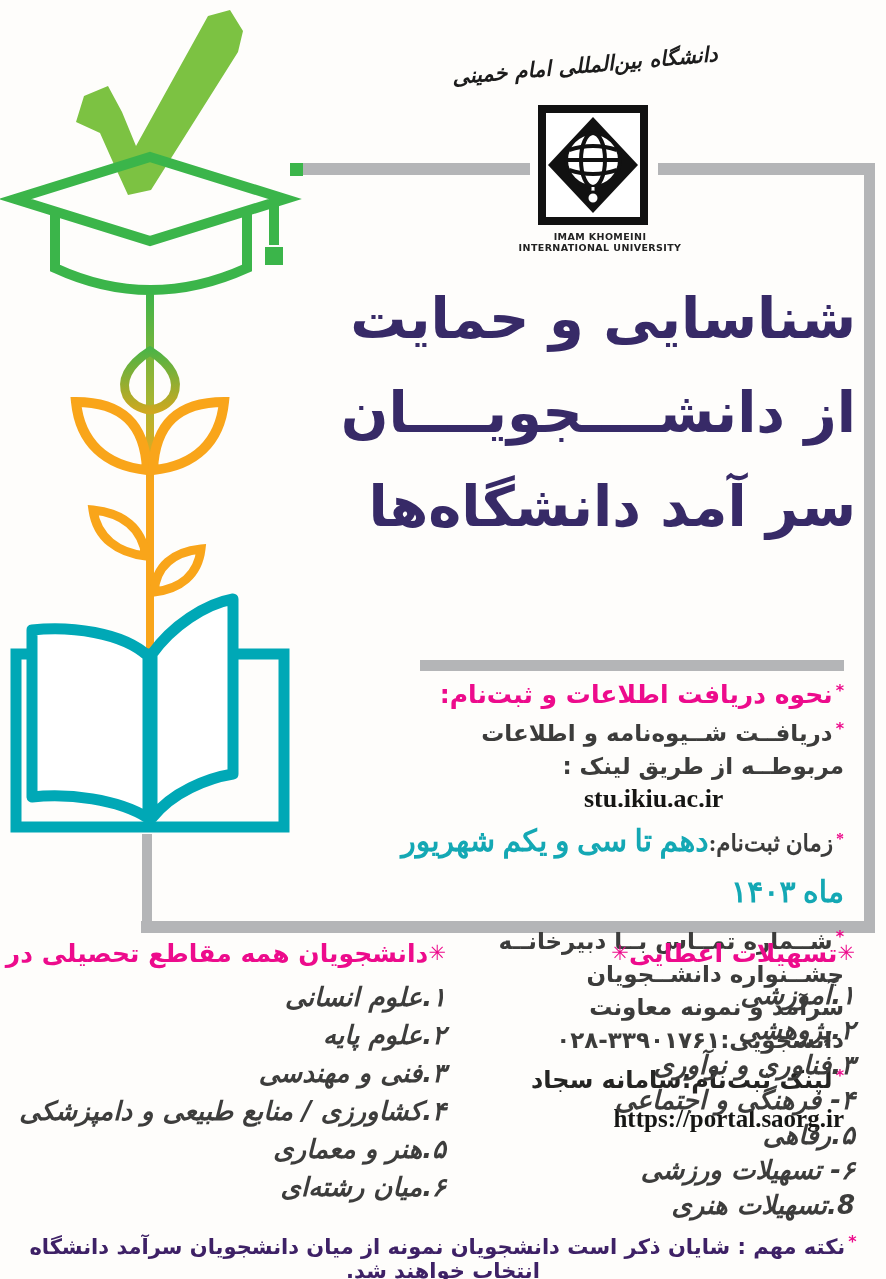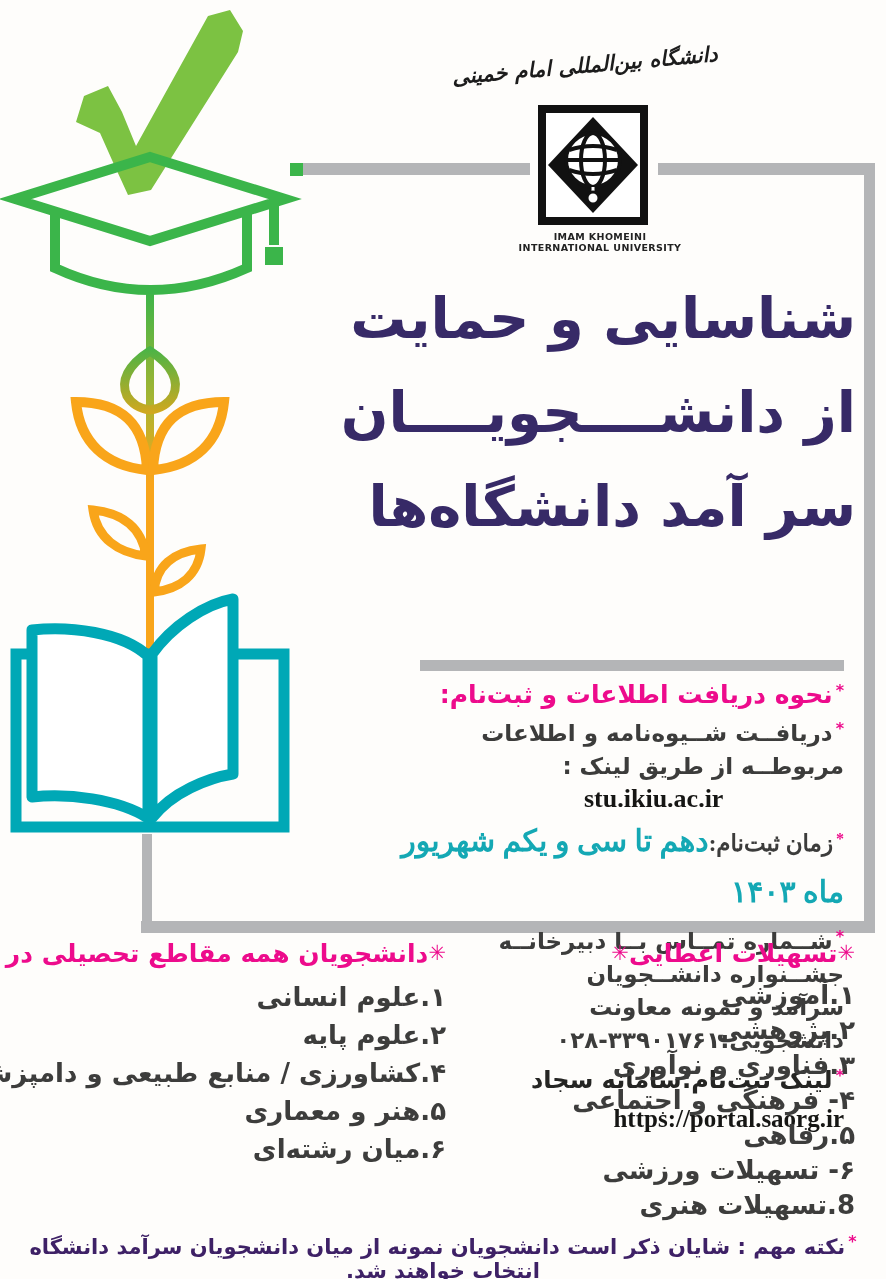--- a/index.html
+++ b/index.html
@@ -46,21 +46,21 @@
   .time-value{color:#14a8b4;font-size:30px;font-weight:bold;}
   .reg-row{line-height:36px;margin-top:1px;}
   .reg-label{color:#252523;font-size:24px;font-weight:bold;}
   .reg-link{font-size:25px;}
   
   .col{position:absolute;top:936px;direction:rtl;text-align:right;}
   .col-right{right:31px;}
   .col-left{right:440px;width:420px;}
   .col-header{color:#ed0b8c;font-weight:bold;font-size:25px;line-height:34px;white-space:nowrap;}
   .hstar{font-size:21px;vertical-align:2px;}
-  .col ul{list-style:none;margin:7px 0 0 0;padding:0;}
+  .col ul{list-style:none;margin:7px 0 0 0;padding:0;font-style:italic;}
   .col-right ul li{font-size:26px;font-weight:bold;color:#3d3d3c;line-height:35px;}
   .col-left ul li{font-size:26px;font-weight:bold;color:#3d3d3c;line-height:38px;white-space:nowrap;}
   
   .footnote{
     position:absolute;left:0;top:1232px;width:100%;text-align:center;direction:rtl;
     font-size:21px;font-weight:bold;color:#3e2166;
   }
 </style>
 </head>
 <body>
@@ -184,20 +184,21 @@
     </ul>
   </div>
 
   <div class="col col-left">
     <div class="col-header">
       <span class="hstar">✳</span><span>دانشجویان همه مقاطع تحصیلی در گروه‌های:</span>
     </div>
     <ul>
       <li>۱.علوم انسانی</li>
       <li>۲.علوم پایه</li>
+      <li>۳.فنی و مهندسی</li>
       <li>۴.کشاورزی / منابع طبیعی و دامپزشکی</li>
       <li>۵.هنر و معماری</li>
       <li>۶.میان رشته‌ای</li>
     </ul>
   </div>
 
   <div class="footnote">
     <span class="mk">*</span><span>نکته مهم : شایان ذکر است دانشجویان نمونه از میان دانشجویان سرآمد دانشگاه انتخاب خواهند شد.</span>
   </div>
 

